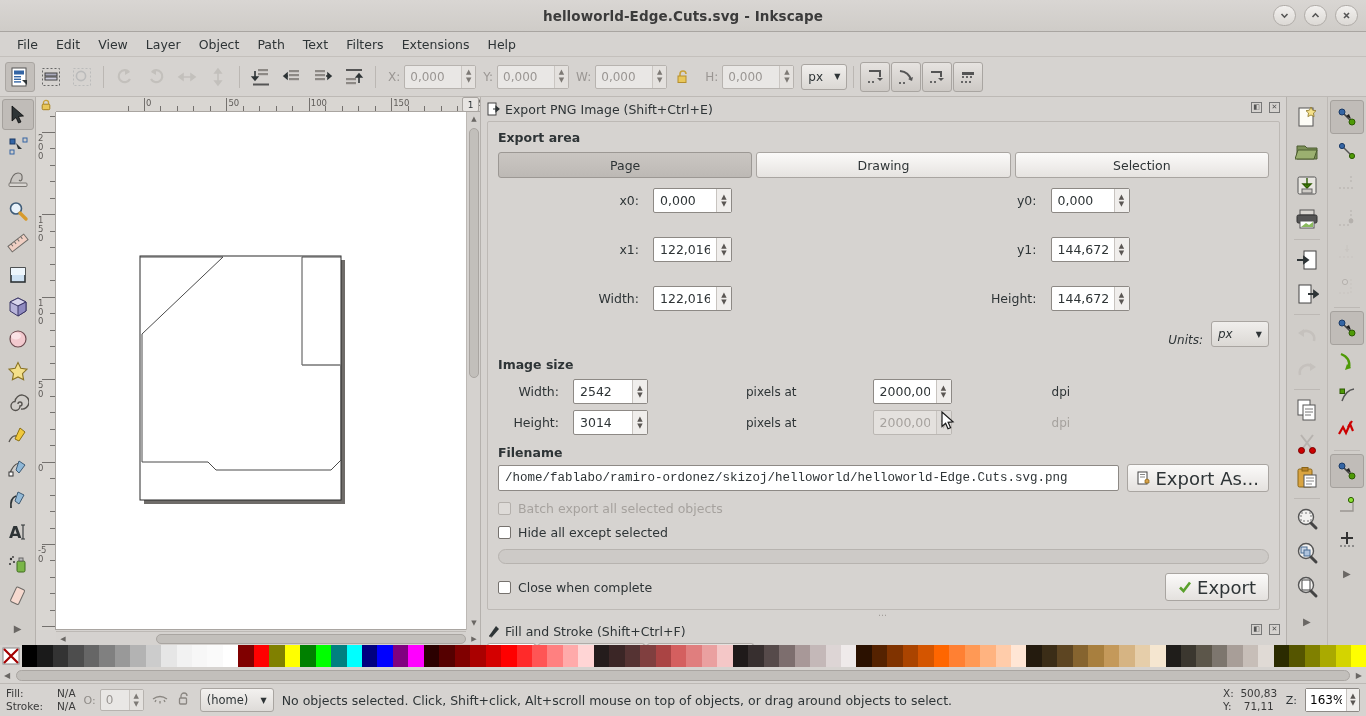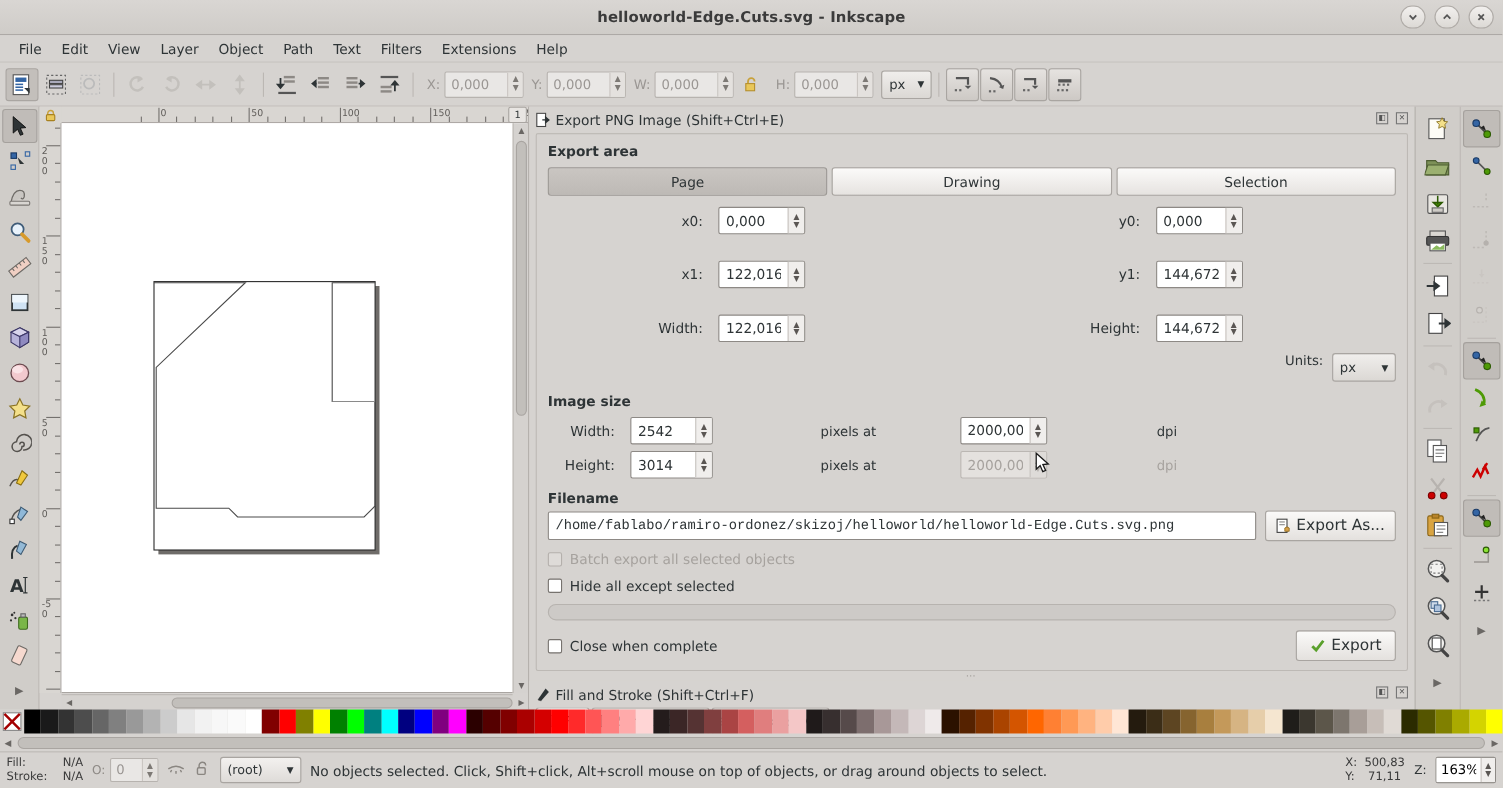--- a/index.html
+++ b/index.html
@@ -168,31 +168,31 @@
   }
   .txtspin .arrows {
     width: 15px; display: flex; flex-direction: column; justify-content: center;
     align-items: center; border-left: 1px solid #c8c4c0; background: #f0eeec; gap: 2px;
   }
   .txtspin .arrows i { font-style: normal; font-size: 7px; line-height: 5px; color: #5a5653; }
   .txtspin.dis { border-color: #bbb7b3; background: #e4e1de; }
   .txtspin.dis input { color: #a6a29e; }
   .txtspin.dis .arrows { background: #dedbd8; }
   .txtspin.dis .arrows i { color: #b0aca8; }
-  .unitsrow { display: flex; justify-content: flex-end; align-items: flex-start; gap: 8px; margin-top: 10px; }
+  .unitsrow { display: flex; justify-content: flex-end; align-items: flex-end; gap: 8px; margin-top: 10px; font-style: italic; }
   .filenamerow { display: flex; gap: 8px; align-items: center; margin-top: 4px; }
   .fninput {
     flex: 1; height: 26px; border: 1px solid #8d8985; background: #fff; border-radius: 2px;
     padding: 0 6px; font-family: Liberation Mono, monospace; font-size: 12.5px; color: #2e3436; outline: none;
   }
   .btn {
     height: 28px; border: 1px solid #a9a5a1; border-radius: 3px;
     background: linear-gradient(#fbfaf9,#e4e1de);
     display: inline-flex; align-items: center; justify-content: center; gap: 5px;
-    padding: 0 9px; font-size: 14px; color: #2e3436;
+    padding: 0 9px; font-size: 18px; color: #2e3436;
   }
   .chkrow { display: flex; align-items: center; gap: 7px; margin-top: 9px; font-size: 12.5px; }
   .chk { width: 13px; height: 13px; border: 1px solid #76726e; background: #fff; border-radius: 2px; }
   .chk.dis { border-color: #b4b0ac; background: #dedbd8; }
   .dimtext { color: #a6a29e; }
   .progbar { height: 15px; border: 1px solid #b7b3af; border-radius: 8px; background: #cdcac7; margin-top: 9px; }
   .dockgrip { height: 9px; display:flex; align-items:center; justify-content:center; color:#a09c98; font-size:9px; letter-spacing:2px;}
   .tabsrow { display: flex; align-items: flex-end; gap: 2px; padding-left: 6px; }
   .tab {
     height: 24px; border: 1px solid #b0aca8; border-bottom: 0; border-radius: 3px 3px 0 0;
@@ -1215,21 +1215,21 @@
         </svg>
     </span>
     <span>
       <svg width="16" height="16" viewBox="0 0 16 16">
           <path d="M5 7 V5 a3 3 0 0 1 6 0" fill="none" stroke="#8a8681" stroke-width="1.3"></path>
           <rect x="3.5" y="7" width="7" height="6" rx="1" fill="none" stroke="#8a8681" stroke-width="1.3"></rect>
         </svg>
     </span>
 
     <span class="layersel">
-      <span>(root)</span>
+      <span>(home)</span>
       <span style="font-size:8px;">▼</span>
     </span>
 
     <span class="statusmsg">No objects selected. Click, Shift+click, Alt+scroll mouse on top of objects, or drag around objects to select.</span>
 
     <span class="coords">
       <span>
         <div>X:</div>
         <div>Y:</div>
       </span>

